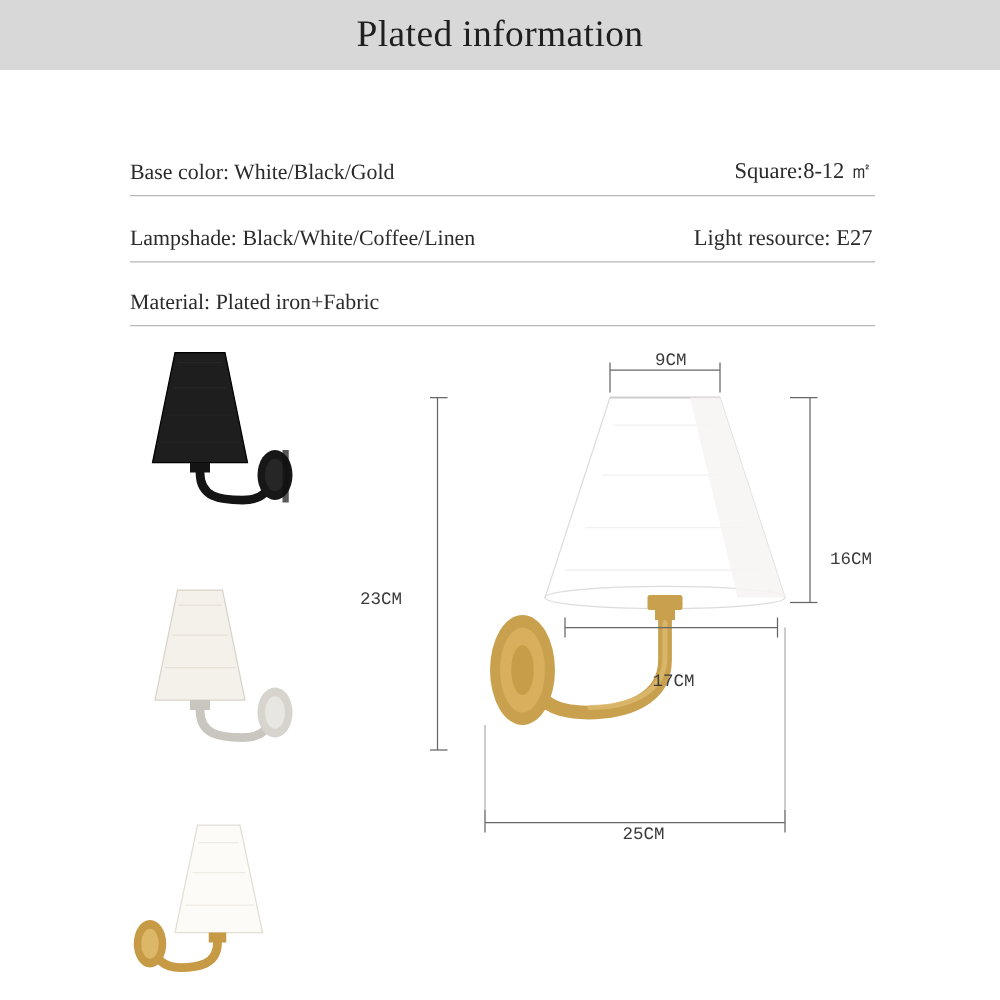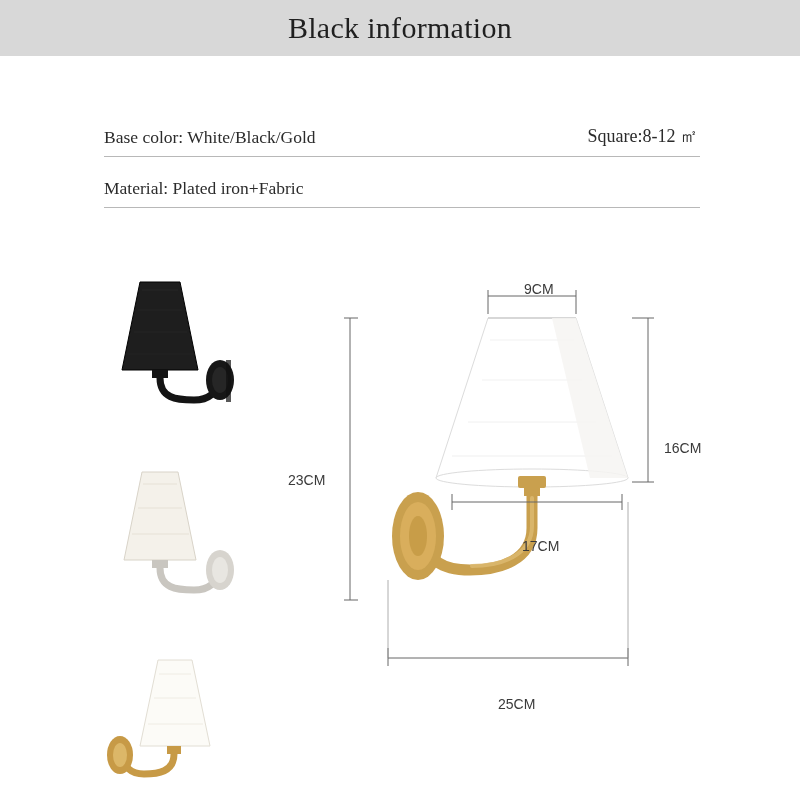--- a/index.html
+++ b/index.html
@@ -73,42 +73,46 @@
     position: absolute;
     left: 0;
     top: 260px;
     width: 800px;
     height: 540px;
   }
 
   
   .dim-label {
     position: absolute;
-    font-family: Liberation Sans, sans-serif;
+    font-family: Liberation Mono, monospace;
     font-size: 14px;
     color: #3a3a3a;
     white-space: nowrap;
   }
 
   svg { display: block; }
 </style>
 </head>
 <body>
 
 <div class="header">
-  <div class="header-title">Black information</div>
+  <div class="header-title">Plated information</div>
 </div>
 
 <div class="specs">
 
   <div class="spec-row">
     <div class="spec-left">Base color: White/Black/Gold</div>
     <div class="spec-right">Square:8-12 ㎡</div>
   </div>
 
+  <div class="spec-row">
+    <div class="spec-left">Lampshade: Black/White/Coffee/Linen</div>
+    <div class="spec-right">Light resource: E27</div>
+  </div>
 
   <div class="spec-row last">
     <div class="spec-left">Material: Plated iron+Fabric</div>
     <div class="spec-right"></div>
   </div>
 
 </div>
 
 <div class="product-area">
 
@@ -222,15 +226,15 @@
   </svg>
 
   <div class="dim-label" style="left:524px;top:21px;">9CM</div>
 
   <div class="dim-label" style="left:664px;top:180px;text-align:center;">16CM</div>
 
   <div class="dim-label" style="left:522px;top:278px;">17CM</div>
 
   <div class="dim-label" style="left:288px;top:212px;">23CM</div>
 
-  <div class="dim-label" style="left:498px;top:400px;margin-top:36px;">25CM</div>
+  <div class="dim-label" style="left:498px;top:400px;">25CM</div>
 
 </div>
 
 </body></html>

